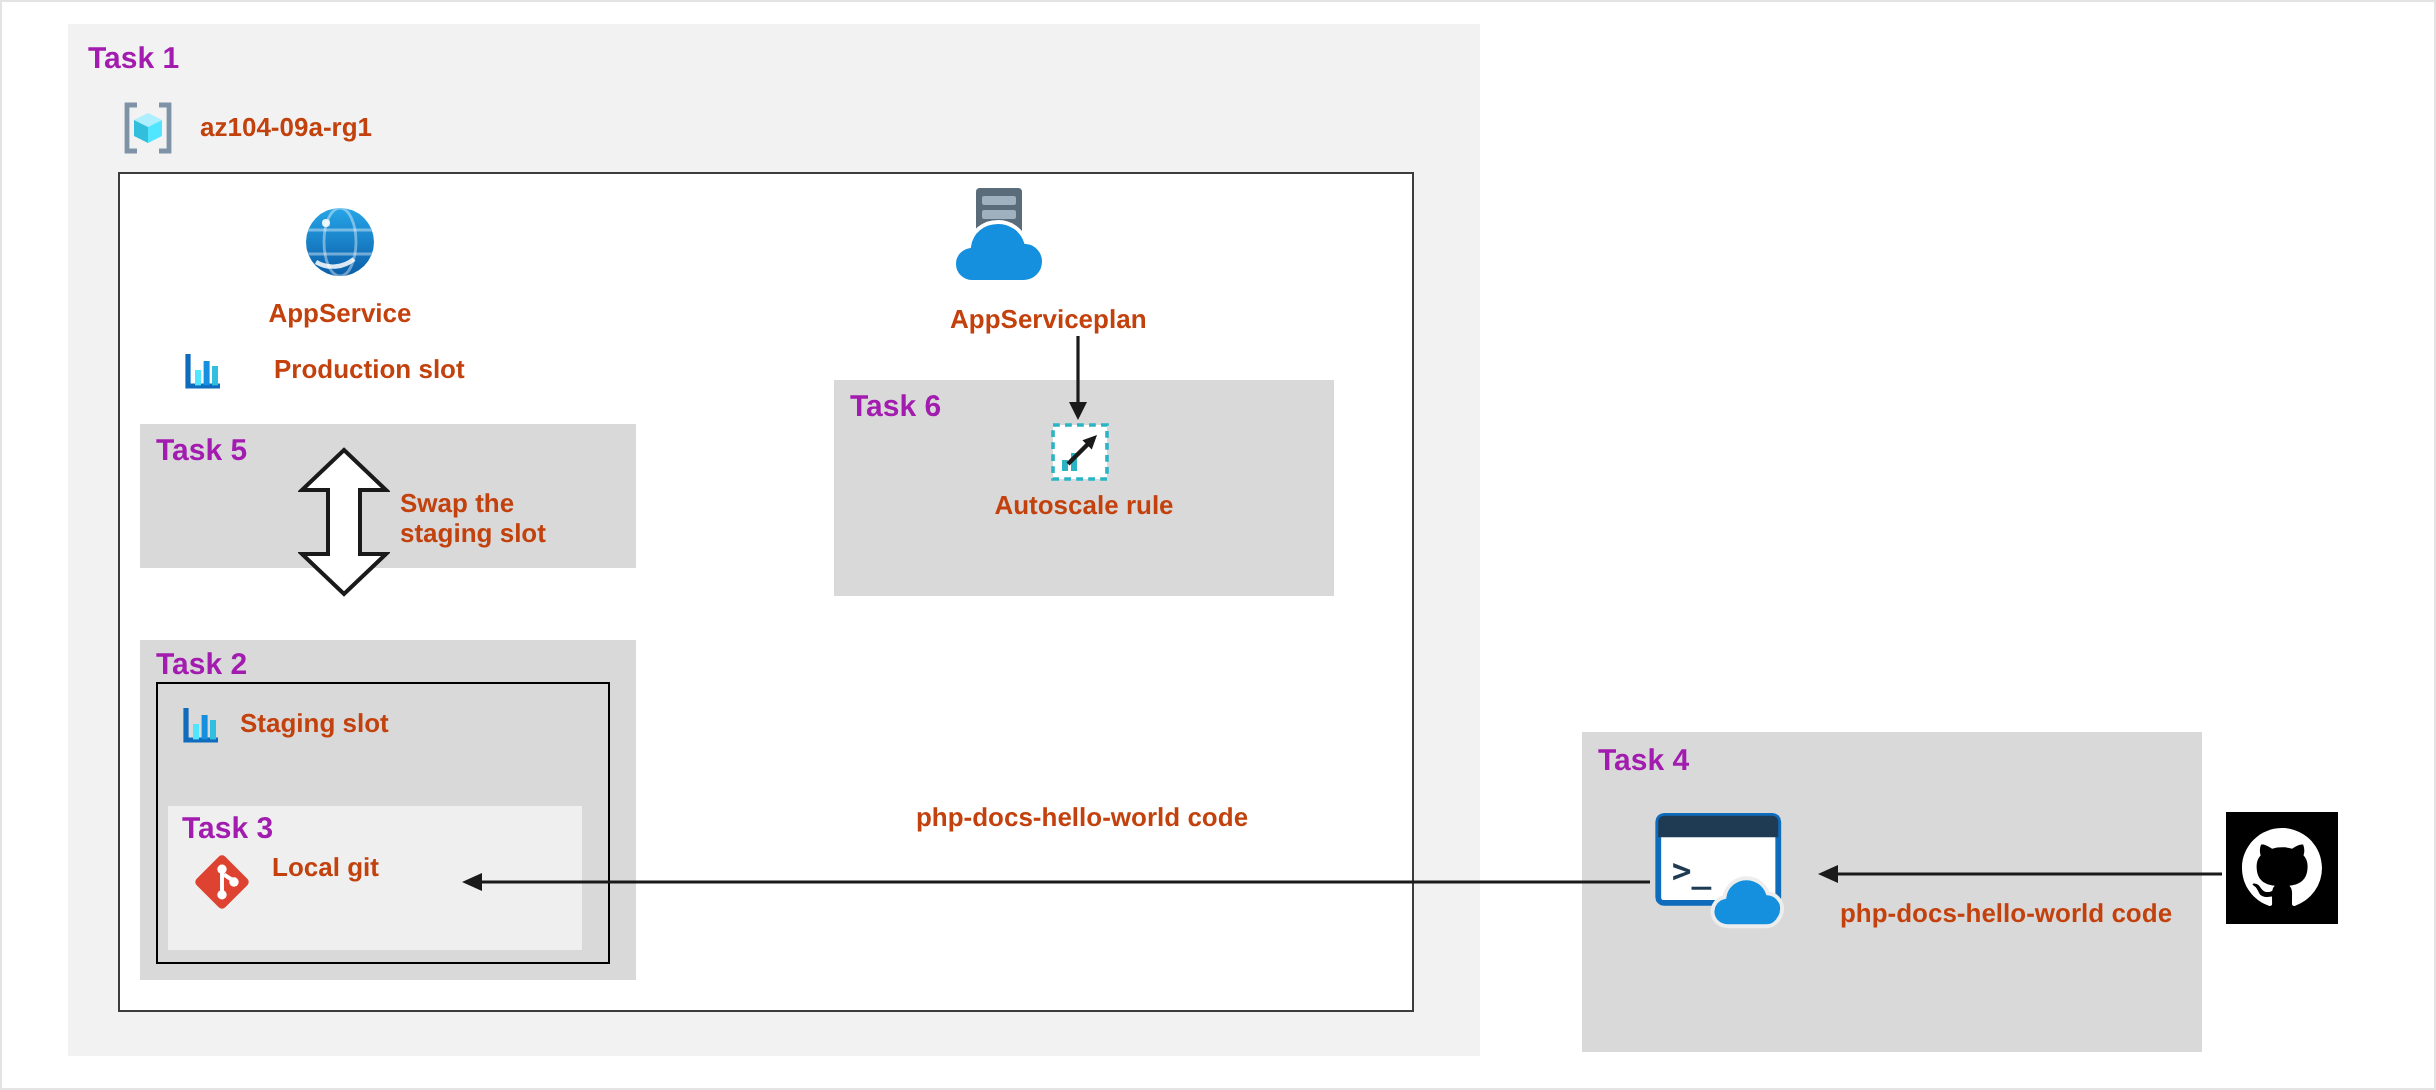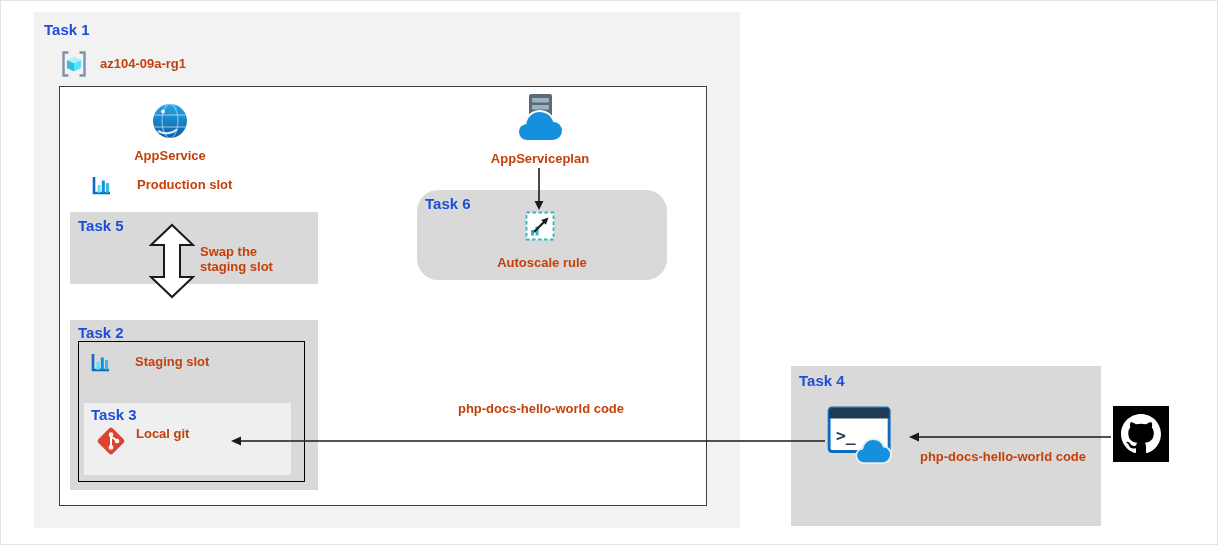--- a/index.html
+++ b/index.html
@@ -1,48 +1,48 @@
 <!DOCTYPE html>
 <html><head>
 <meta charset="utf-8">
 <style>
   * { margin:0; padding:0; box-sizing:border-box; }
   body { font-family:"Liberation Sans", sans-serif; background:#fff; }
   .canvas { position:relative; width:1218px; height:545px; background:#fff;
             border:1px solid #e3e3e3; overflow:hidden; }
-  .task-label { position:absolute; font-size:15px; font-weight:700; color:#1d4ed8; }
+  .task-label { position:absolute; font-size:15px; font-weight:700; color:#a21caf; }
   .btxt { font-size:13px; font-weight:700; color:#c2410c; line-height:1.18; }
 
   #task1 { position:absolute; left:33px; top:11px; width:706px; height:516px; background:#F2F2F2; }
   #task1-label { left:10px; top:9px; }
   #rg-row { position:absolute; left:24px; top:36px; display:flex; align-items:center; gap:10px; }
   #whitebox { position:absolute; left:25px; top:74px; width:648px; height:420px;
               background:#fff; border:1.5px solid #3d3d3d; }
 
   #appservice-block { position:absolute; left:45px; top:15px; width:130px; text-align:center; }
   #appservice-block .lbl { margin-top:4px; }
-  #asp-block { position:absolute; left:415px; top:6px; width:130px; text-align:center; }
+  #asp-block { position:absolute; left:415px; top:6px; width:130px; text-align:left; }
   #asp-block .lbl { margin-top:2px; }
 
   #prod-row { position:absolute; left:30px; top:87px; display:flex; align-items:center; gap:25px; }
 
   #task5 { position:absolute; left:10px; top:125px; width:248px; height:72px; background:#D9D9D9; }
   #task5-label { left:8px; top:5px; }
   #swap-arrow { position:absolute; left:79px; top:11px; }
   #task5-caption { position:absolute; left:130px; top:32px; width:102px; }
 
-  #task6 { position:absolute; left:357px; top:103px; width:250px; height:90px; background:#D9D9D9;border-radius:21px; }
+  #task6 { position:absolute; left:357px; top:103px; width:250px; height:108px; background:#D9D9D9; }
   #task6-label { left:8px; top:5px; }
   #autoscale-icon { position:absolute; left:108px; top:21px; }
-  #task6-caption { position:absolute; left:55px; top:55px; width:140px; text-align:center;margin-top:10px; }
+  #task6-caption { position:absolute; left:55px; top:55px; width:140px; text-align:center; }
 
   #task2 { position:absolute; left:10px; top:233px; width:248px; height:170px; background:#D9D9D9; }
   #task2-label { left:8px; top:4px; }
   #task2-inner { position:absolute; left:8px; top:21px; width:227px; height:141px; border:1.5px solid #000; }
-  #staging-row { position:absolute; left:10px; top:9px; display:flex; align-items:center; gap:24px; }
+  #staging-row { position:absolute; left:10px; top:9px; display:flex; align-items:center; gap:9px; }
   #task3 { position:absolute; left:5px; top:61px; width:207px; height:72px; background:#EFEFEF;padding-left:17px; }
   #task3-label { left:7px; top:3px; }
   #git-row { position:absolute; left:12px; top:23px; display:flex; align-items:flex-start; gap:10px; }
 
   #task4 { position:absolute; left:790px; top:365px; width:310px; height:160px; background:#D9D9D9; }
   #task4-label { left:8px; top:6px; }
   #cloudshell-icon { position:absolute; left:36px; top:40px; }
   #task4-caption { position:absolute; left:122px; top:83px; width:180px; text-align:center; }
 
   #github { position:absolute; left:1112px; top:405px; width:56px; height:56px; background:#000;

